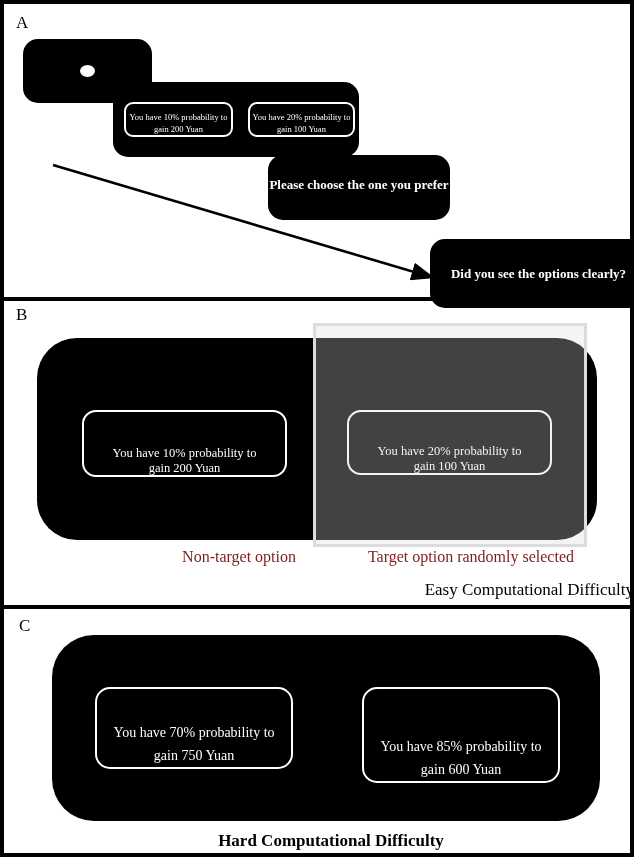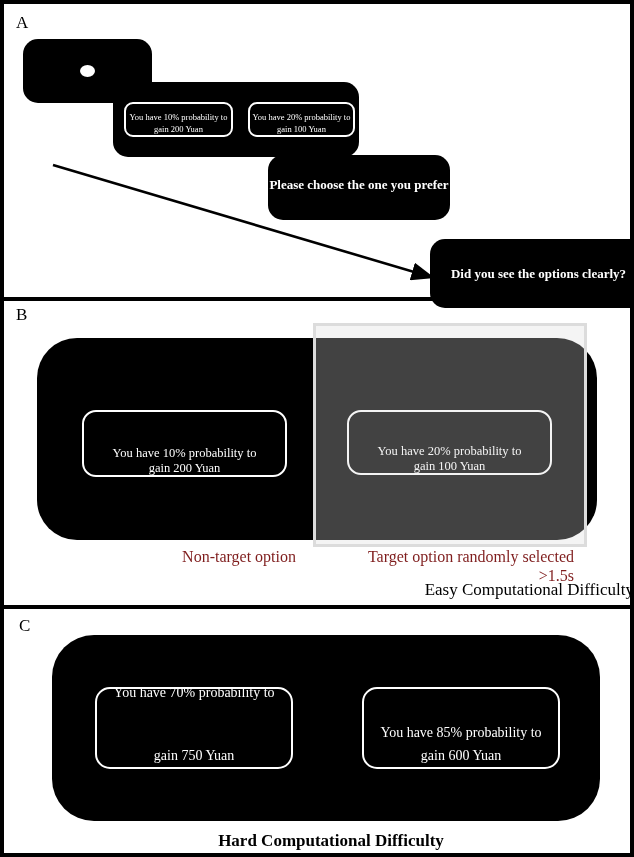--- a/index.html
+++ b/index.html
@@ -117,38 +117,37 @@
       <span>gain 100 Yuan</span>
     </div>
 
     <div class="overlay" style="left:313px; top:323px; width:274px; height:224px;"></div>
 
     <div class="subcaption" style="left:36px; top:547px; width:260px;">
       <span style="display:block;">Non-target option</span>
     </div>
     <div class="subcaption" style="left:314px; top:547px; width:260px;">
       <span style="display:block;">Target option randomly selected</span>
-      <span style="display:block;">&gt;1.5s</span>
     </div>
 
     <div class="caption" style="left:28px; top:580px; width:606px;text-align:right;">Easy Computational Difficulty</div>
   </div>
 
   <div class="divider" style="top:605px;"></div>
 
   <div>
     <div class="panel-label" style="left:19px; top:616px;">C</div>
 
     <div class="screen" style="left:52px; top:635px; width:548px; height:186px; border-radius:42px;"></div>
 
-    <div class="opt opt-c" style="left:95px; top:687px; width:198px; height:82px;gap:40px;">
+    <div class="opt opt-c" style="left:95px; top:687px; width:198px; height:82px;">
       <span>You have 70% probability to</span>
       <span>gain 750 Yuan</span>
     </div>
-    <div class="opt opt-c" style="left:362px; top:687px; width:198px; height:82px;">
+    <div class="opt opt-c" style="left:362px; top:687px; width:198px; height:96px;">
       <span>You have 85% probability to</span>
       <span>gain 600 Yuan</span>
     </div>
 
     <div class="caption" style="left:28px; top:831px; width:606px;font-weight:bold;">Hard Computational Difficulty</div>
   </div>
 
 </div>
 
 </body></html>

